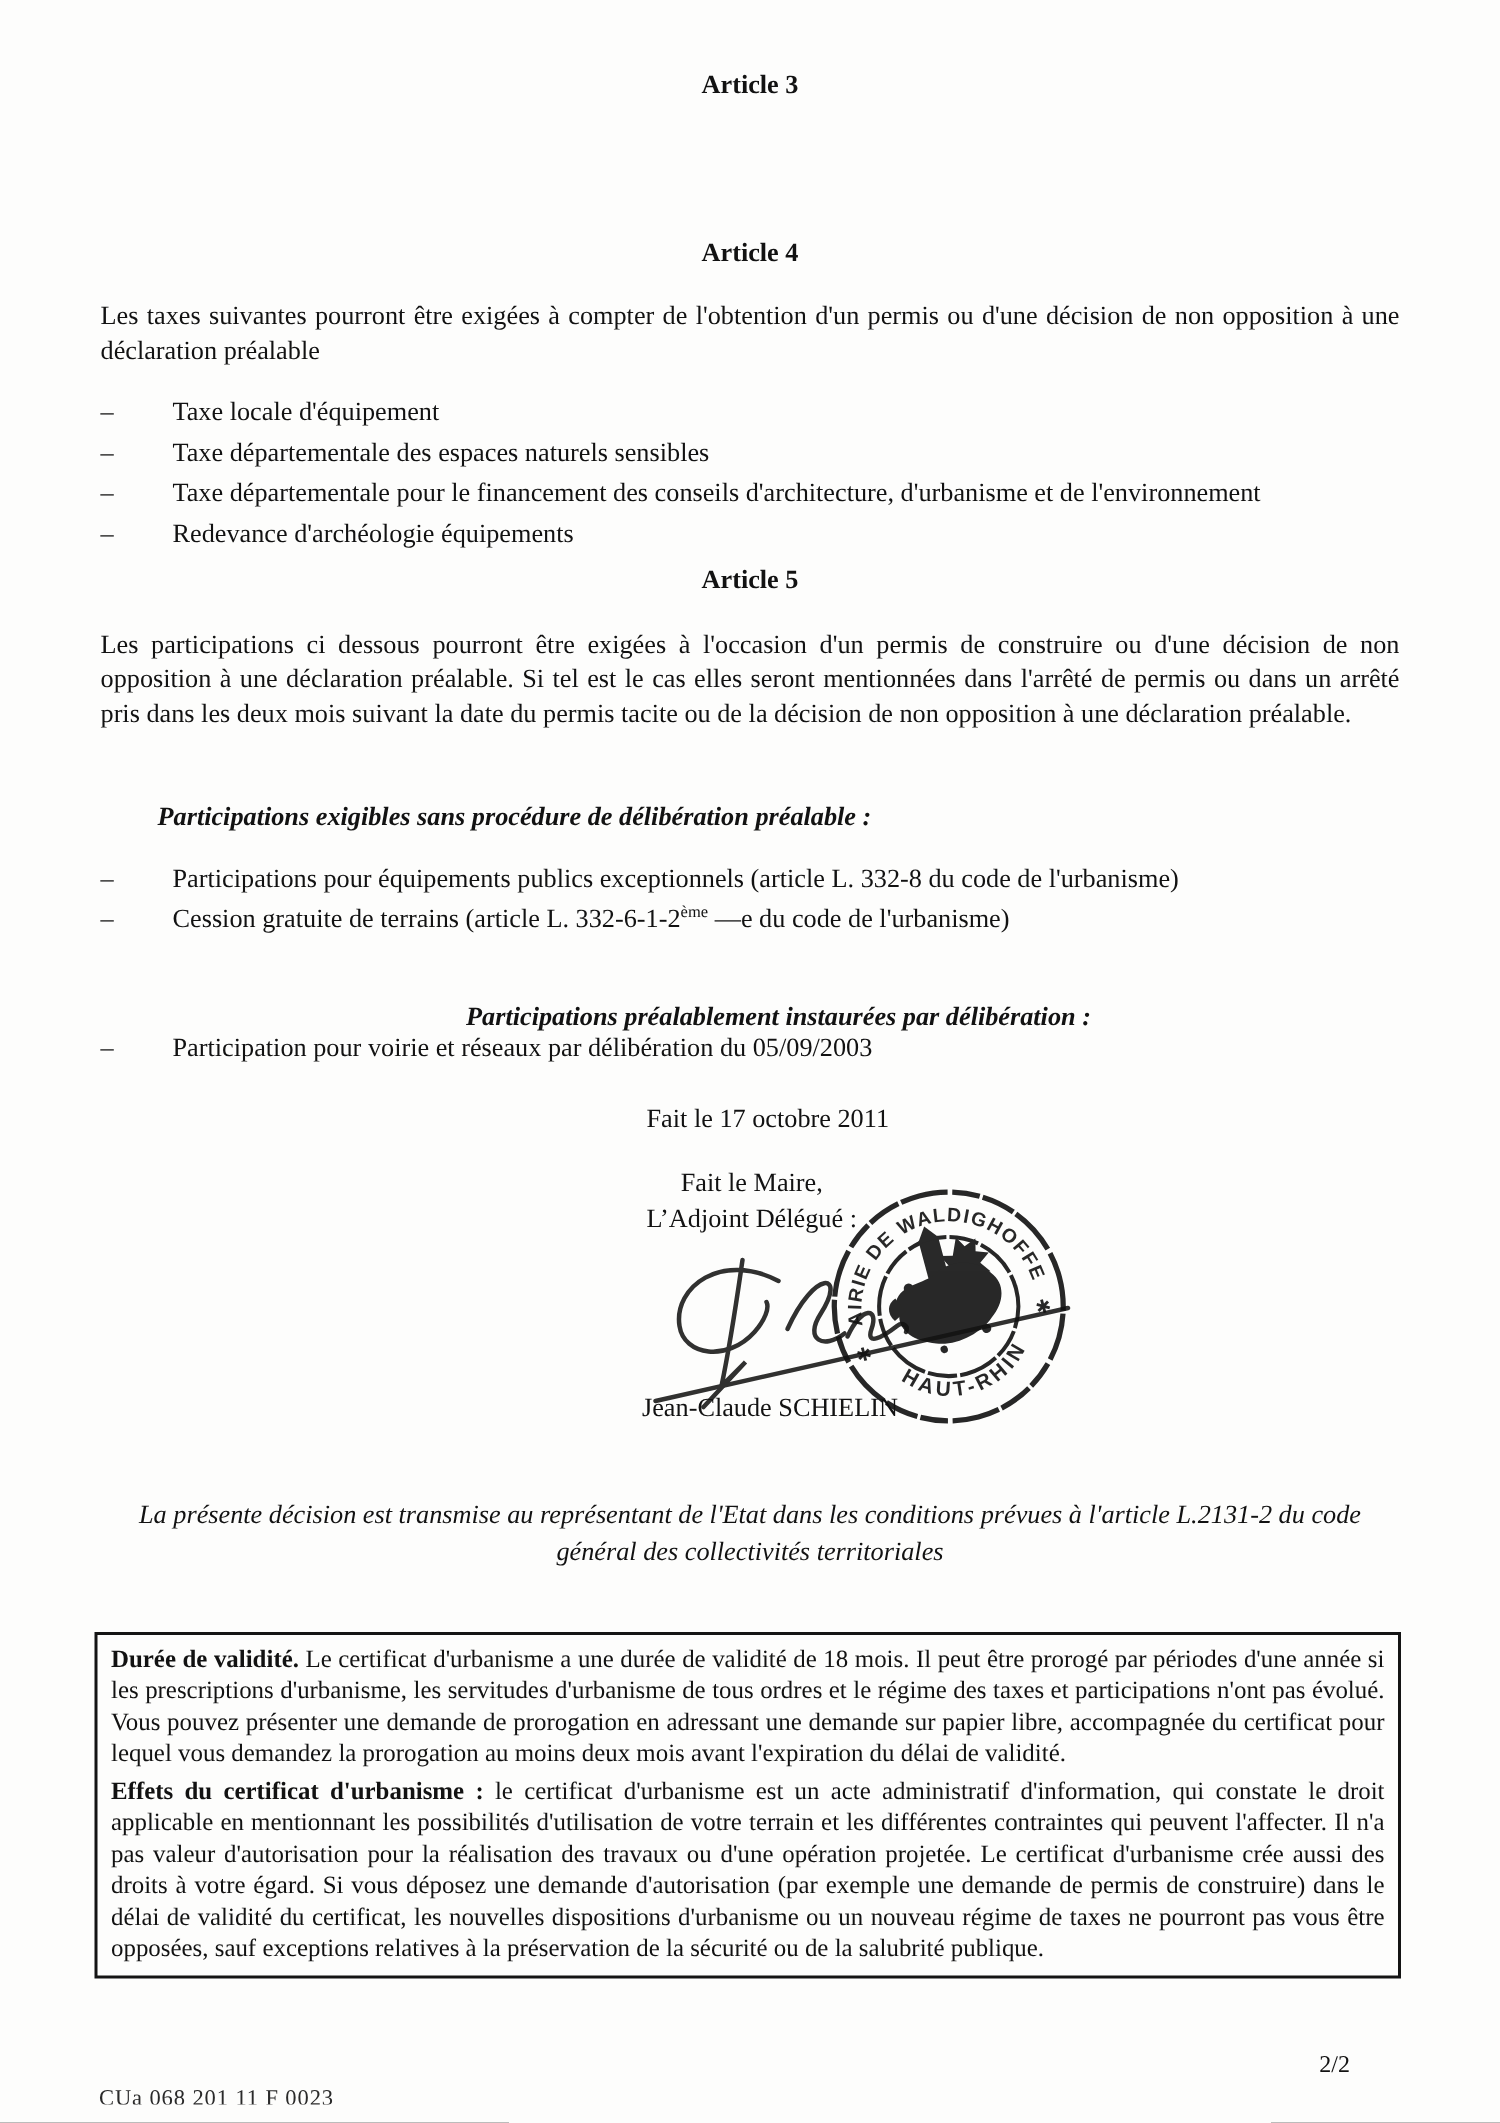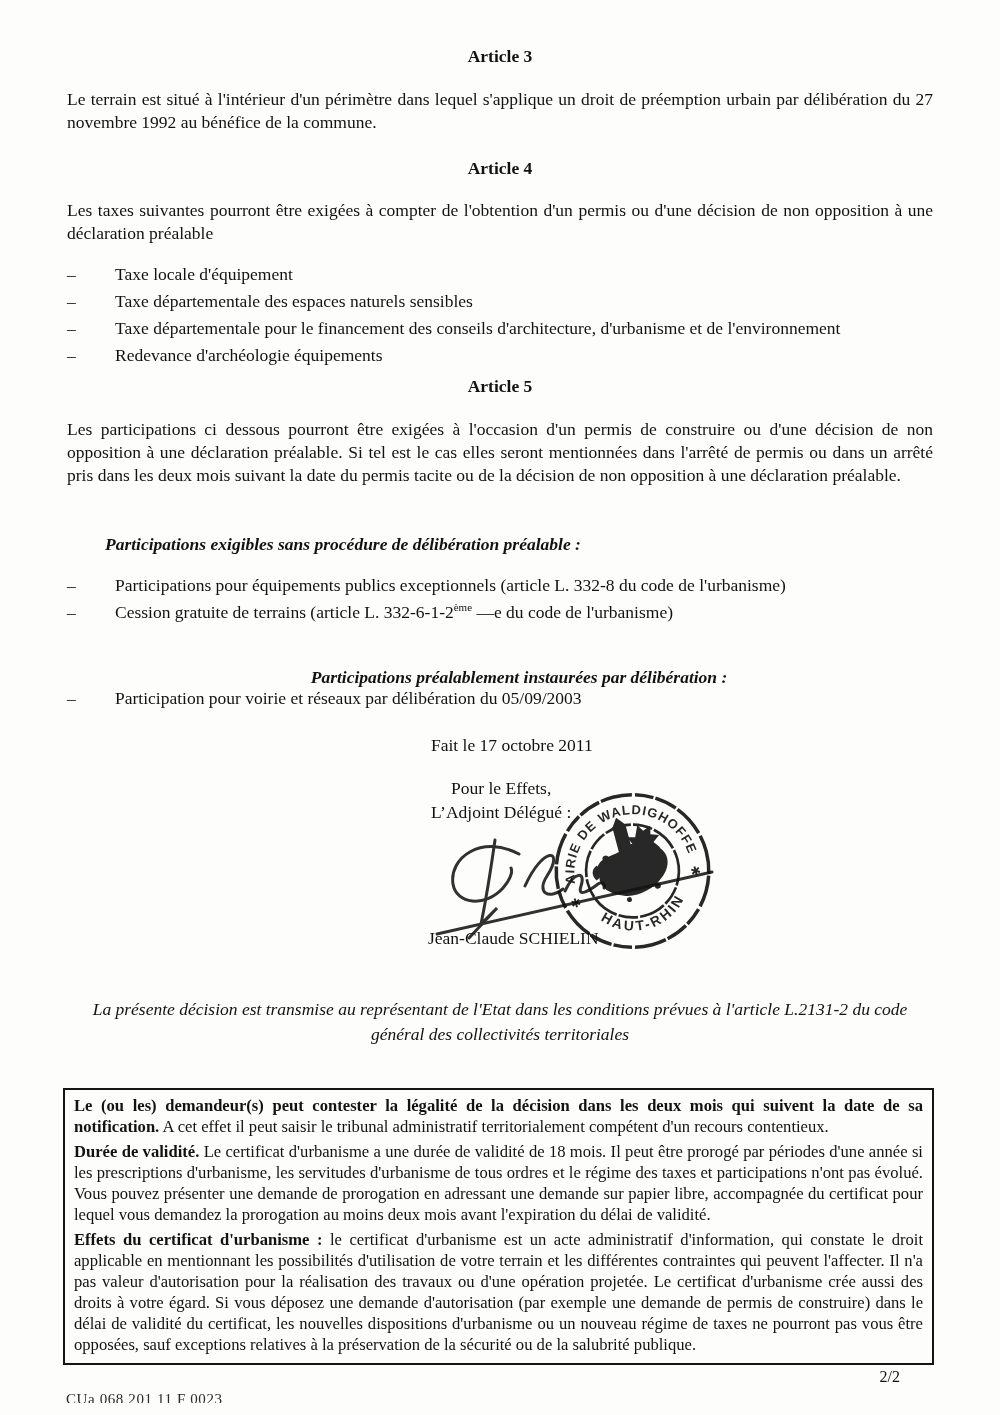--- a/index.html
+++ b/index.html
@@ -50,21 +50,20 @@
   }
   .stamp-svg{left:550px;top:788px;}
   .sig-svg{left:423px;top:828px;}
 </style>
 </head>
 <body>
 
 <div class="page">
 
   <div class="abs h-article" style="top:46px;">Article 3</div>
-  <div class="abs para" style="top:88px;">Le terrain est situé à l'intérieur d'un périmètre dans lequel s'applique un droit de préemption urbain par délibération du 27 novembre 1992 au bénéfice de la commune.</div>
 
   <div class="abs h-article" style="top:158px;">Article 4</div>
   <div class="abs para" style="top:199px;">Les taxes suivantes pourront être exigées à compter de l'obtention d'un permis ou d'une décision de non opposition à une déclaration préalable</div>
 
   <div class="abs ul" style="top:261px;">
     <div class="li">
       <span class="dash">–</span>
       <span>Taxe locale d'équipement</span>
     </div>
     <div class="li">
@@ -101,21 +100,21 @@
 
   <div class="abs ul" style="top:685px;">
     <div class="li">
       <span class="dash">–</span>
       <span>Participation pour voirie et réseaux par délibération du 05/09/2003</span>
     </div>
   </div>
 
   <div class="abs sig-text" style="left:431px;top:733px;">Fait le 17 octobre 2011</div>
   <div class="abs sig-text" style="left:431px;top:776px;">
-    <div>Pour le Effets,</div>
+    <div>Fait le Maire,</div>
     <div>L’Adjoint Délégué :</div>
   </div>
 
   <svg class="abs sig-svg" width="295" height="132" viewBox="0 0 295 132">
     <g fill="none" stroke="#151515" stroke-width="3" stroke-linecap="round" opacity="0.88">
       <path d="M 96,26 C 58,6 26,30 30,56 C 33,76 62,80 80,60 C 87,52 90,44 88,40"></path>
       <path d="M 72,12 C 68,40 63,72 58,96 L 74,80 L 46,110"></path>
       <path d="M 102,58 C 120,18 142,20 124,48 C 113,65 126,72 140,61"></path>
       <path d="M 142,63 C 152,42 163,44 158,58 C 154,70 166,63 175,56 C 179,53 183,56 181,60"></path>
       <path d="M 14,106 L 289,44"></path>
@@ -150,21 +149,20 @@
         <circle cx="70" cy="106" r="2.4"></circle>
       </g>
     </g>
   </svg>
 
   <div class="abs sig-text" style="left:428px;top:926px;">Jean-Claude SCHIELIN</div>
 
   <div class="abs transmission" style="top:997px;">La présente décision est transmise au représentant de l'Etat dans les conditions prévues à l'article L.2131-2 du code général des collectivités territoriales</div>
 
   <div class="abs notice-box">
-    <p><b>Le (ou les) demandeur(s) peut contester la légalité de la décision dans les deux mois qui suivent la date de sa notification.</b><span> A cet effet il peut saisir le tribunal administratif territorialement compétent d'un recours contentieux.</span></p>
     <p><b>Durée de validité.</b><span> Le certificat d'urbanisme a une durée de validité de 18 mois. Il peut être prorogé par périodes d'une année si les prescriptions d'urbanisme, les servitudes d'urbanisme de tous ordres et le régime des taxes et participations n'ont pas évolué. Vous pouvez présenter une demande de prorogation en adressant une demande sur papier libre, accompagnée du certificat pour lequel vous demandez la prorogation au moins deux mois avant l'expiration du délai de validité.</span></p>
     <p><b>Effets du certificat d'urbanisme :</b><span> le certificat d'urbanisme est un acte administratif d'information, qui constate le droit applicable en mentionnant les possibilités d'utilisation de votre terrain et les différentes contraintes qui peuvent l'affecter. Il n'a pas valeur d'autorisation pour la réalisation des travaux ou d'une opération projetée. Le certificat d'urbanisme crée aussi des droits à votre égard. Si vous déposez une demande d'autorisation (par exemple une demande de permis de construire) dans le délai de validité du certificat, les nouvelles dispositions d'urbanisme ou un nouveau régime de taxes ne pourront pas vous être opposées, sauf exceptions relatives à la préservation de la sécurité ou de la salubrité publique.</span></p>
   </div>
 
   <div class="abs page-number">2/2</div>
   <div class="abs doc-ref">CUa 068 201 11 F 0023</div>
 
 </div>
 
 </body></html>

